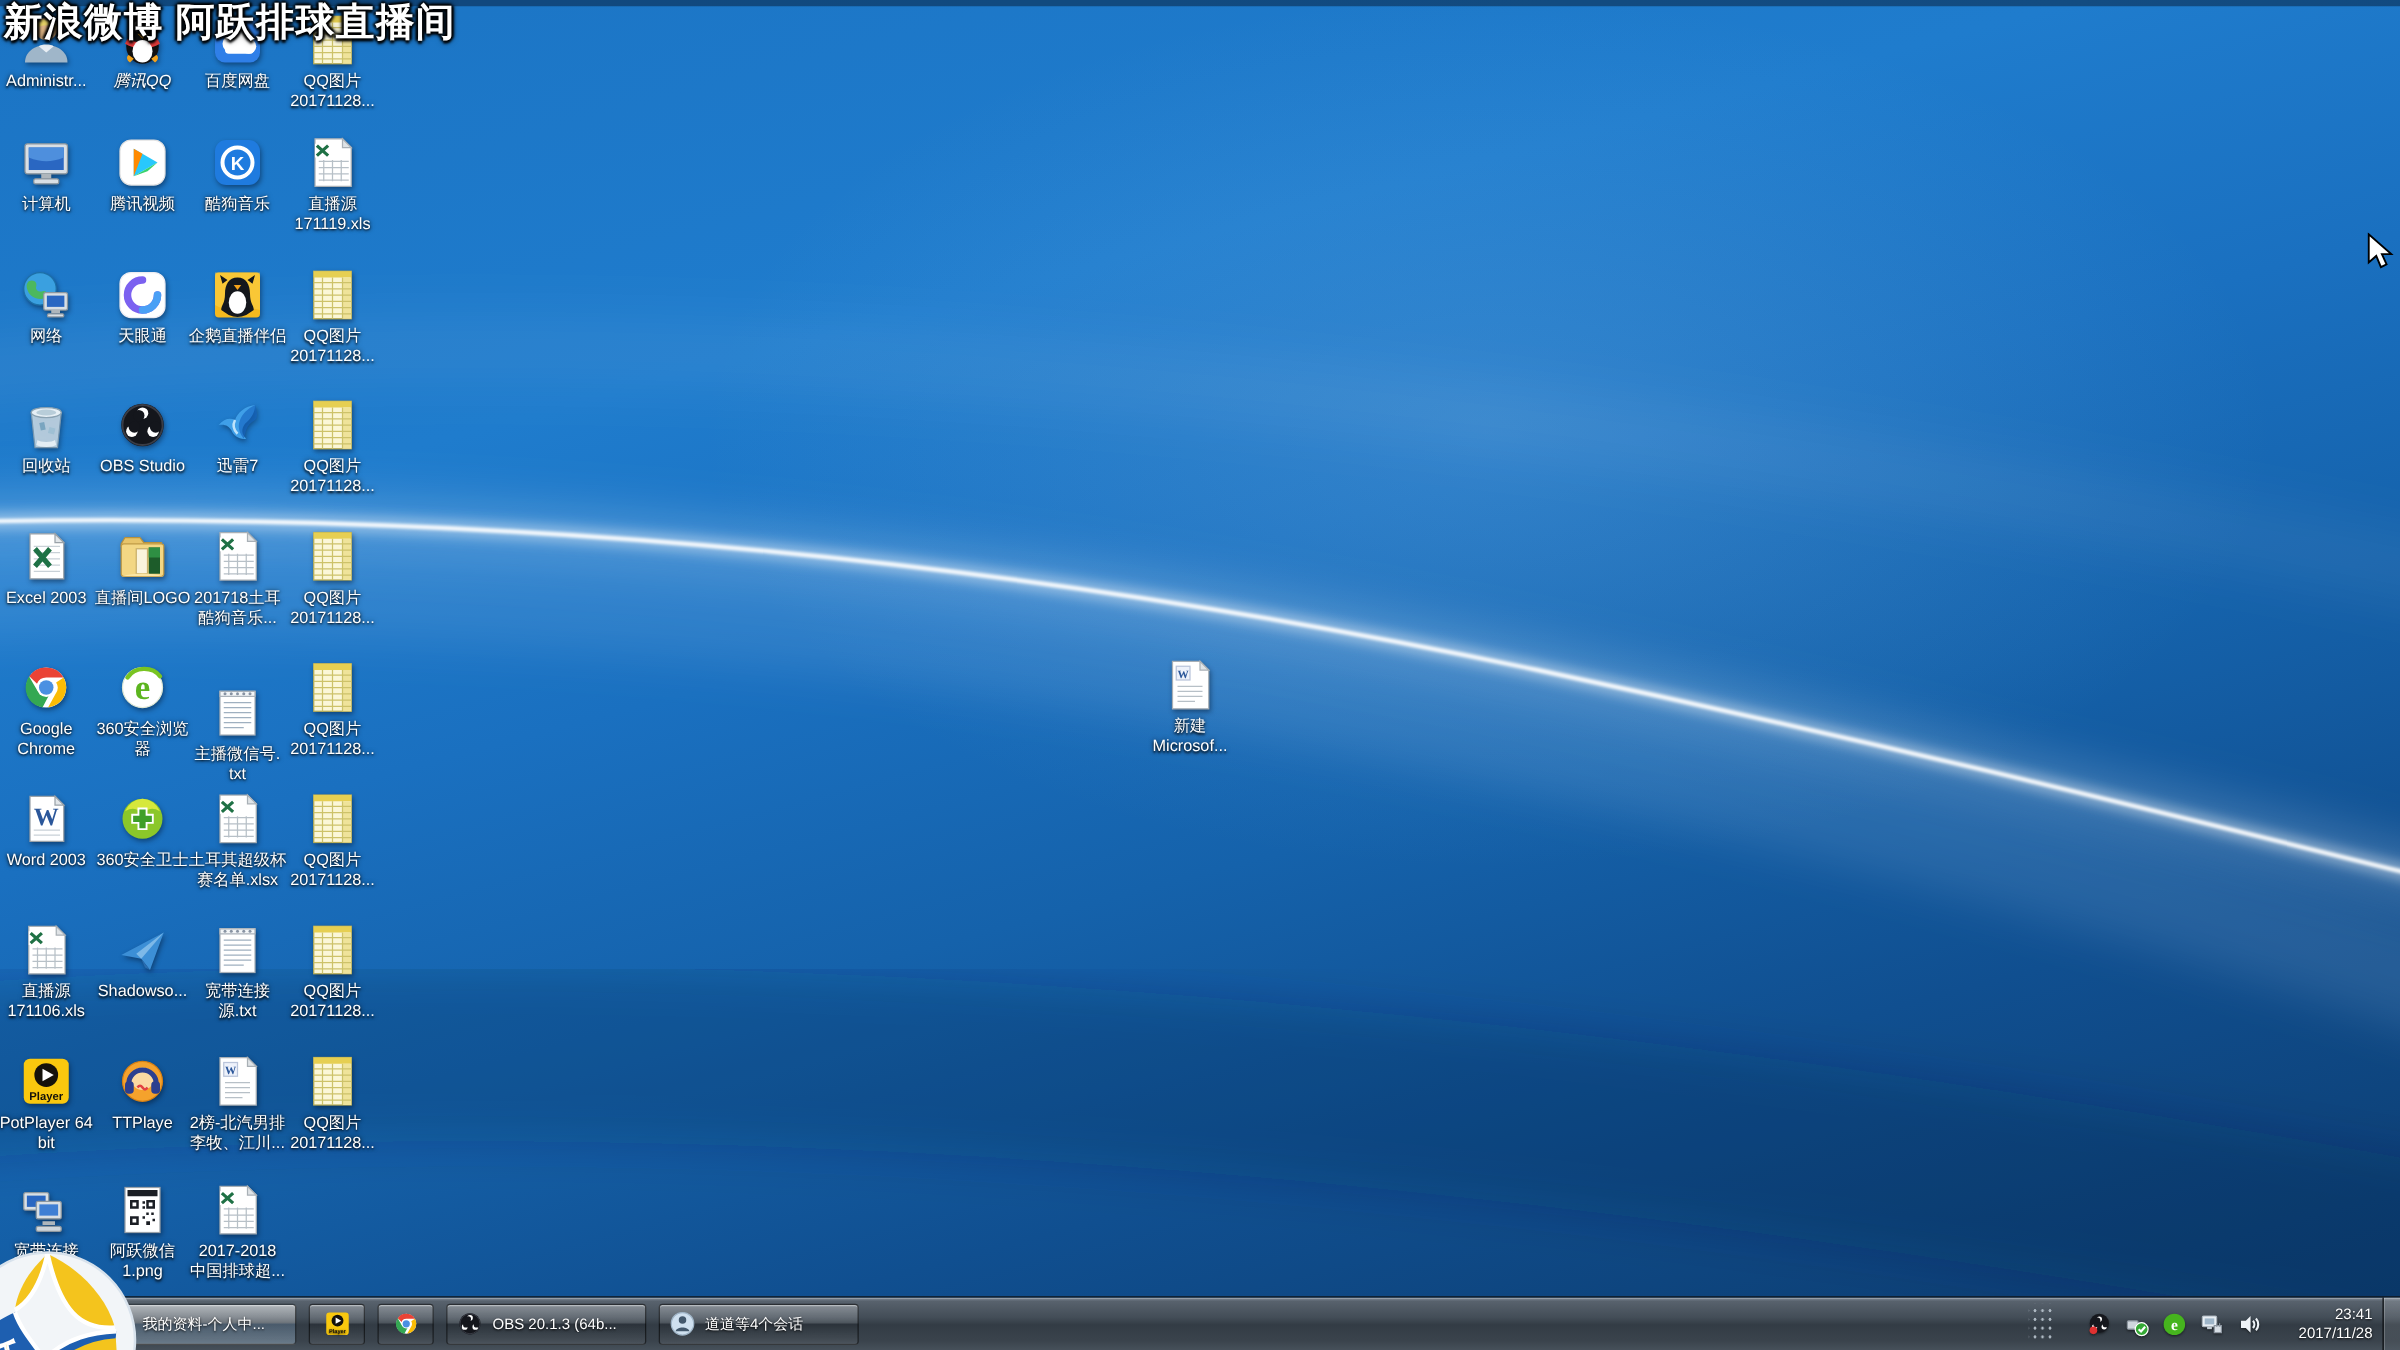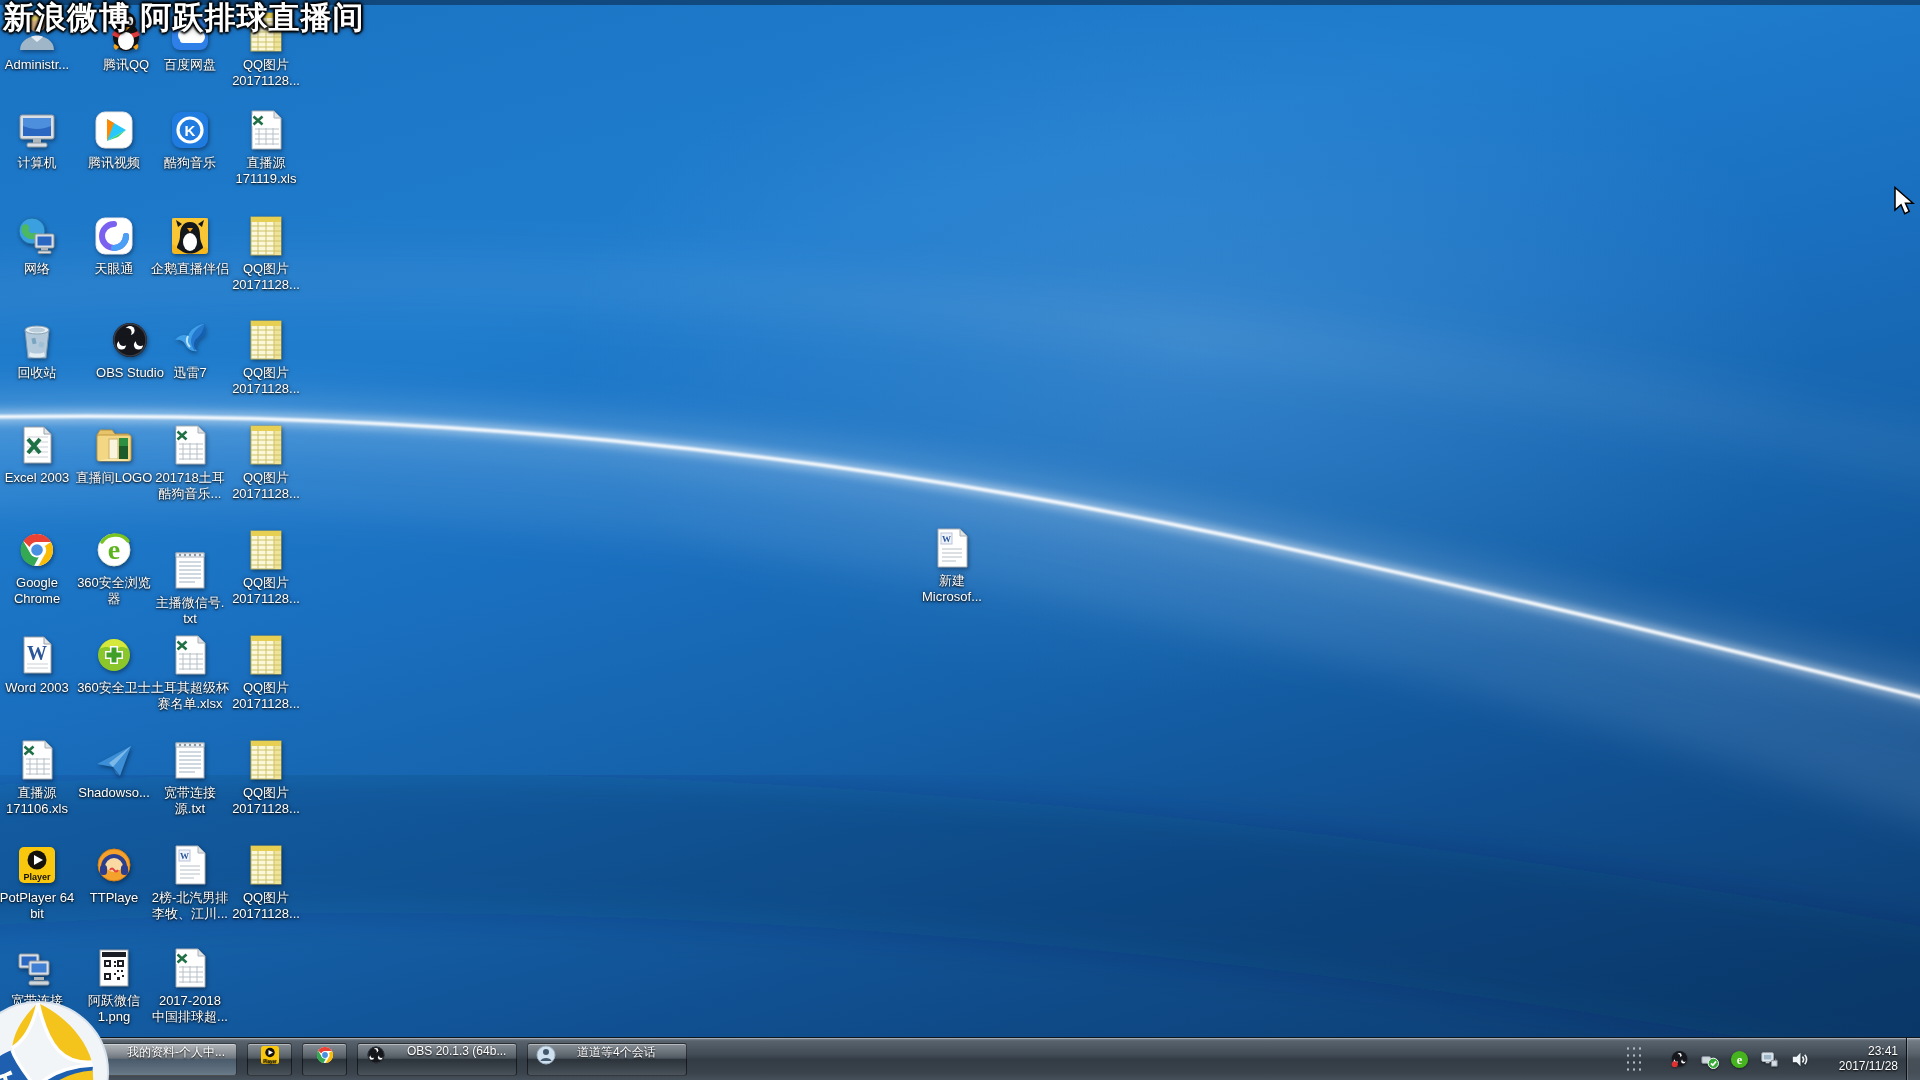--- a/index.html
+++ b/index.html
@@ -22,21 +22,21 @@
   .cell .ico{width:44px;height:44px;margin:0 auto;filter:drop-shadow(1px 2px 2px rgba(0,10,30,.45));}
   .cell .ico svg{width:100%;height:100%;display:block;}
   .cell .lbl{margin-top:3px;font-size:13px;line-height:16px;color:#fff;white-space:pre-line;
     text-shadow:0 1px 2px rgba(0,0,0,.95),0 0 4px rgba(0,0,0,.65);}
   
   .taskbar{position:absolute;left:0;right:0;bottom:0;height:42px;z-index:30;
     background:linear-gradient(180deg,#87919e 0%,#58626d 7%,#434d57 38%,#333c45 52%,#3a434c 82%,#46505a 100%);
     border-top:1px solid #11161b;box-shadow:inset 0 1px 0 rgba(255,255,255,.28);}
   #tb-buttons{position:absolute;left:77px;top:0;height:42px;display:flex;align-items:center;gap:10px;}
   .tb-btn{flex:none;height:33px;width:160px;border-radius:3px;border:1px solid rgba(0,0,0,.55);
-    display:flex;align-items:flex-start;gap:20px;padding:0 7px;box-sizing:border-box;color:#fff;font-size:12px;
+    display:flex;align-items:center;gap:7px;padding:0 7px;box-sizing:border-box;color:#fff;font-size:12px;
     text-shadow:0 1px 2px #000;overflow:hidden;white-space:nowrap;
     background:linear-gradient(180deg,rgba(255,255,255,.30),rgba(255,255,255,.12) 45%,rgba(0,0,0,.14) 50%,rgba(255,255,255,.07));
     box-shadow:inset 0 1px 0 rgba(255,255,255,.4);}
   .tb-btn.sq{width:45px;justify-content:center;padding:0;}
   .tb-btn.active{background:linear-gradient(180deg,rgba(255,255,255,.55),rgba(255,255,255,.28) 45%,rgba(130,165,200,.30) 50%,rgba(190,220,245,.35));}
   .tbi{width:22px;height:22px;flex:none;}
   .tbi svg{width:100%;height:100%;display:block;}
   .tbl{overflow:hidden;text-overflow:ellipsis;}
   .tray{position:absolute;right:0;top:0;height:42px;display:flex;align-items:center;}
   .gripper{width:20px;height:32px;margin-right:26px;
@@ -85,21 +85,21 @@
         <div class="ico">
           <svg viewBox="0 0 44 44">
             <circle cx="22" cy="13" r="9" fill="#edc08c"></circle>
             <path d="M13 10 C13 4 31 4 31 10 L31 14 C27 9 17 9 13 14 Z" fill="#f5e06e"></path>
             <path d="M5 40c0-10 10-14 17-14s17 4 17 14z" fill="#9fb6c9"></path>
             <path d="M16 27l6 5 6-5c-2-2-10-2-12 0z" fill="#e8eef4"></path>
           </svg>
         </div>
         <div class="lbl">Administr...</div>
       </div>
-      <div class="cell" style="left: 84px; top: 10px;">
+      <div class="cell" style="left: 72px; top: 10px; font-style: italic;">
         <div class="ico">
           <svg viewBox="0 0 44 44">
             <ellipse cx="22" cy="27" rx="13" ry="14" fill="#111"></ellipse>
             <circle cx="22" cy="12" r="10" fill="#111"></circle>
             <ellipse cx="18" cy="11" rx="3.2" ry="4.2" fill="#fff"></ellipse>
             <ellipse cx="26" cy="11" rx="3.2" ry="4.2" fill="#fff"></ellipse>
             <circle cx="18.5" cy="12" r="1.4" fill="#111"></circle>
             <circle cx="25.5" cy="12" r="1.4" fill="#111"></circle>
             <polygon points="18,17 26,17 22,21" fill="#f3a21a"></polygon>
             <path d="M10 21c6 4 18 4 24 0l2 4c-8 5-20 5-28 0z" fill="#e23c3c"></path>
@@ -241,21 +241,21 @@
             <path d="M10 12l3 28h18l3-28z" fill="#cfe0ea" opacity="0.85" stroke="#8aa2b2"></path>
             <ellipse cx="22" cy="12" rx="12" ry="4" fill="#e6eff5" stroke="#8aa2b2"></ellipse>
             <ellipse cx="22" cy="12" rx="8" ry="2.4" fill="#b8cdd9"></ellipse>
             <path d="M15 34c2 2 12 2 14 0l1 4c-3 2-13 2-16 0z" fill="#e9f1f6" opacity="0.9"></path>
             <rect x="17" y="20" width="4" height="6" fill="#7aa5c0" transform="rotate(-12 19 23)"></rect>
             <rect x="24" y="24" width="5" height="5" fill="#9fc0d4" transform="rotate(14 26 26)"></rect>
           </svg>
         </div>
         <div class="lbl">回收站</div>
       </div>
-      <div class="cell" style="left: 88px; top: 318px;">
+      <div class="cell" style="left: 72px; top: 318px;">
         <div class="ico">
           <svg viewBox="0 0 44 44">
             <circle cx="22" cy="22" r="17" fill="#14161c"></circle>
             <circle cx="22" cy="22" r="16" fill="none" stroke="#3a3d46" stroke-width="1.5"></circle>
             <circle cx="22" cy="12.5" r="4.6" fill="#fff"></circle>
             <circle cx="13.5" cy="27" r="4.6" fill="#fff"></circle>
             <circle cx="30.5" cy="27" r="4.6" fill="#fff"></circle>
             <circle cx="19" cy="14.5" r="4.6" fill="#14161c"></circle>
             <circle cx="15.5" cy="23.5" r="4.6" fill="#14161c"></circle>
             <circle cx="32.5" cy="23.5" r="4.6" fill="#14161c"></circle>

